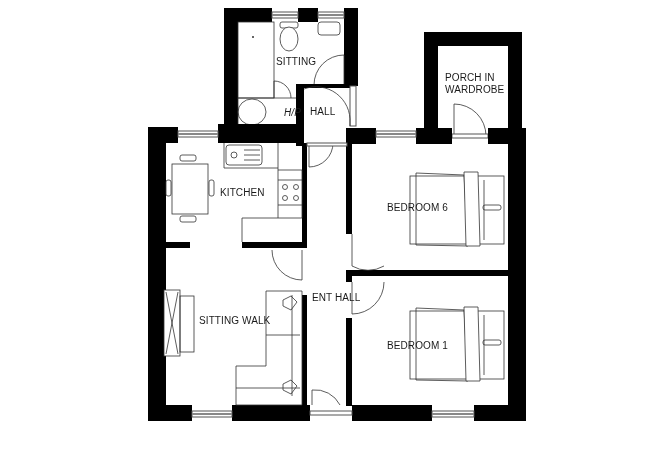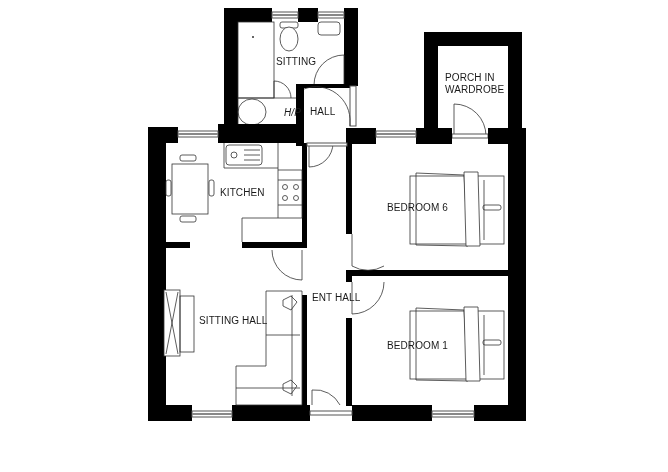--- a/index.html
+++ b/index.html
@@ -168,16 +168,16 @@
     <rect class="fxn" x="483" y="340" width="18" height="5" rx="2"></rect>
   </g>
 </svg>
 
 <div class="lbl" style="left:276px;top:56px;">SITTING</div>
 <div class="lbl" style="left:284px;top:107px;font-style:italic;">H/P</div>
 <div class="lbl" style="left:310px;top:106px;">HALL</div>
 <div class="lbl" style="left:445px;top:72px;">PORCH IN</div>
 <div class="lbl" style="left:445px;top:84px;">WARDROBE</div>
 <div class="lbl" style="left:220px;top:187px;text-align:center;">KITCHEN</div>
-<div class="lbl" style="left:199px;top:315px;">SITTING HALL</div>
+<div class="lbl" style="left:199px;top:315px;">SITTING WALK</div>
 <div class="lbl" style="left:312px;top:292px;">ENT HALL</div>
 <div class="lbl" style="left:387px;top:202px;">BEDROOM 6</div>
 <div class="lbl" style="left:387px;top:340px;">BEDROOM 1</div>
 
 </body></html>

